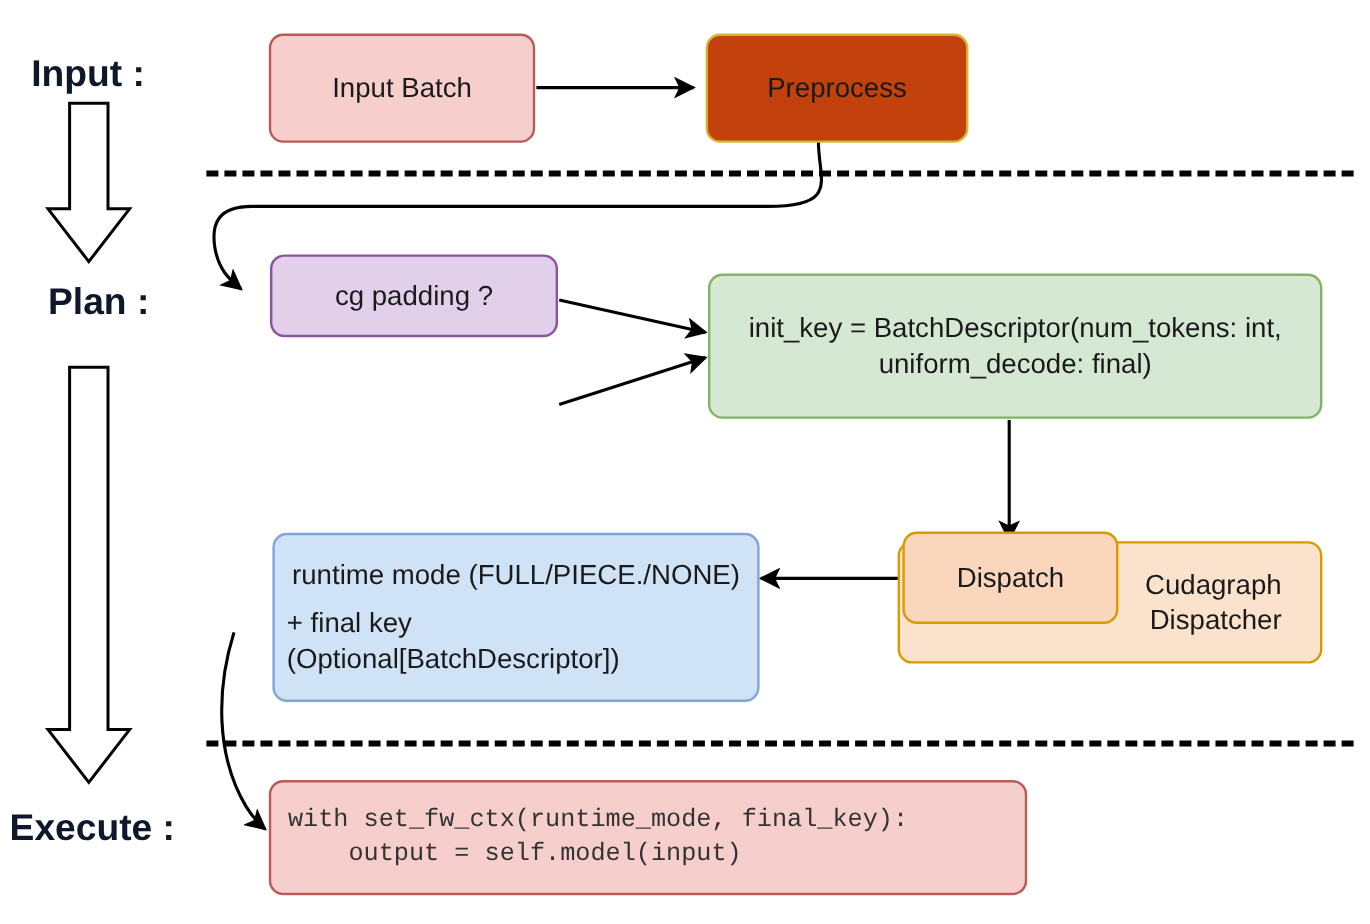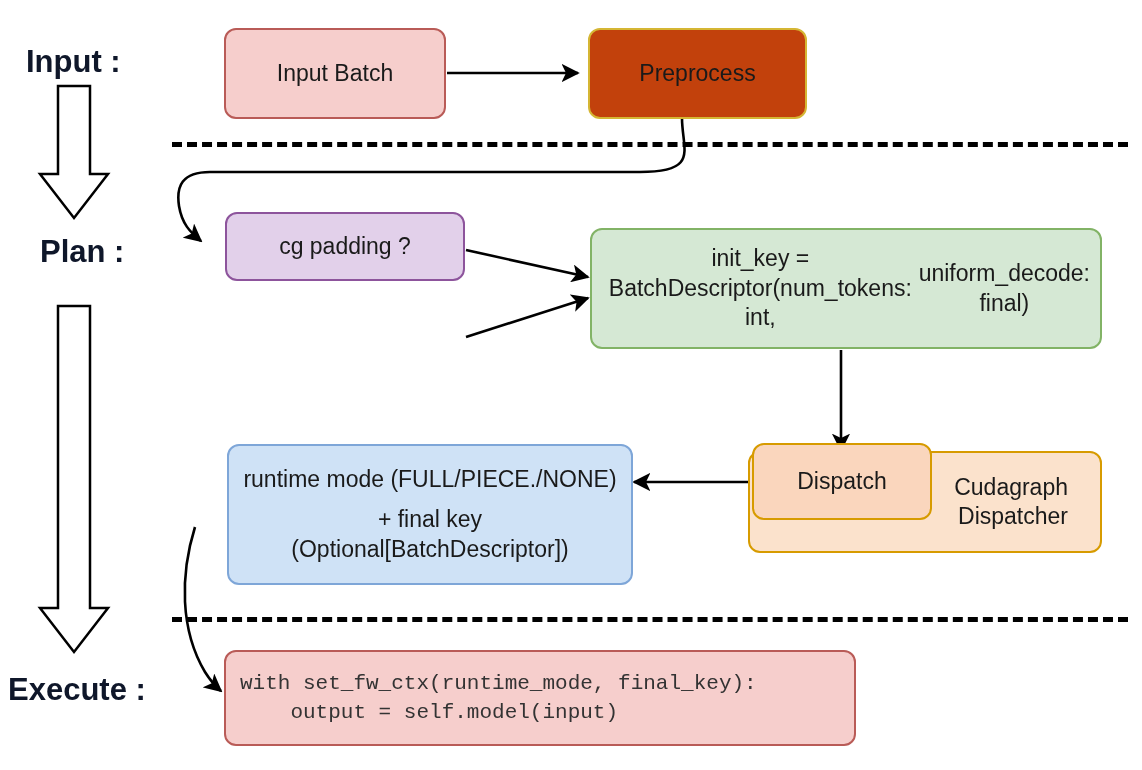--- a/index.html
+++ b/index.html
@@ -34,21 +34,21 @@
     color: #0f172a;
     white-space: nowrap;
     letter-spacing: 0px;
   }
   .node {
     position: absolute;
     box-sizing: border-box;
     display: flex;
     align-items: center;
     justify-content: center;
-    text-align: center;
+    text-align: left;
     border-style: solid;
     border-width: 2px;
     border-radius: 12px;
     font-family: "Liberation Sans", sans-serif;
     font-size: 23px;
     color: #1a1a1a;
     line-height: 1.28;
     padding: 4px 10px;
   }
   .node-red {
@@ -147,21 +147,21 @@
 
   <div class="node node-yellow" style="left:588px; top:28px; width:219px; height:91px;">
     <span>Preprocess</span>
   </div>
 
   <div class="node node-purple" style="left:225px; top:212px; width:240px; height:69px;">
     <span>cg padding ?</span>
   </div>
 
 
-  <div class="node node-green" style="left:590px; top:228px; width:512px; height:121px; flex-direction:row; justify-content:center;">
+  <div class="node node-green" style="left:590px; top:228px; width:512px; height:121px; flex-direction:column; justify-content:center;">
     <span>init_key = BatchDescriptor(num_tokens: int,</span>
     <span>uniform_decode: final)</span>
   </div>
 
   <div class="node node-orange-outer" style="left:748px; top:451px; width:354px; height:102px; flex-direction:column;
               justify-content:center; align-items:flex-end; padding-right:32px;">
     <span>Cudagraph</span>
     <span>Dispatcher</span>
   </div>
 

